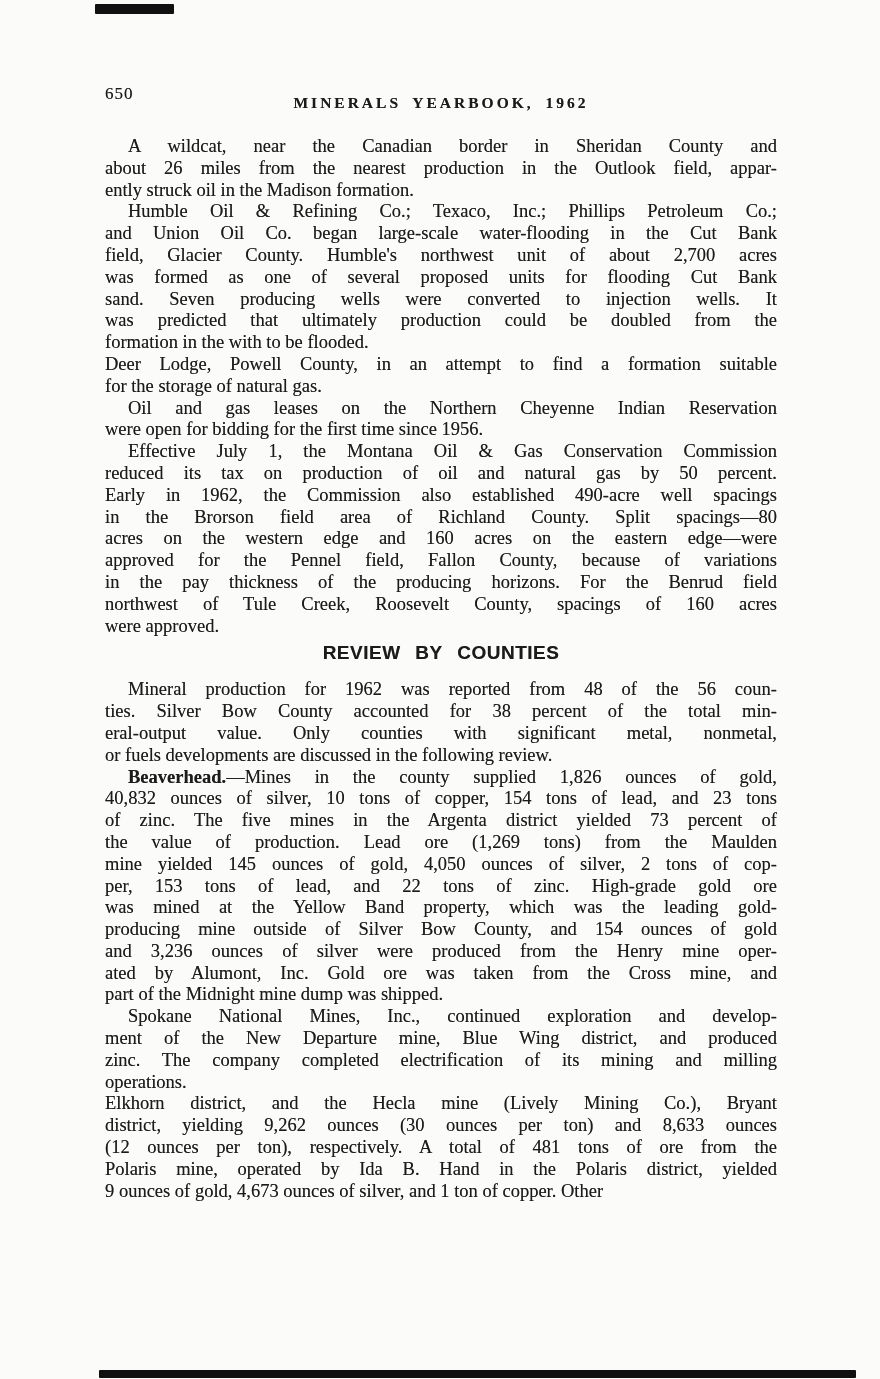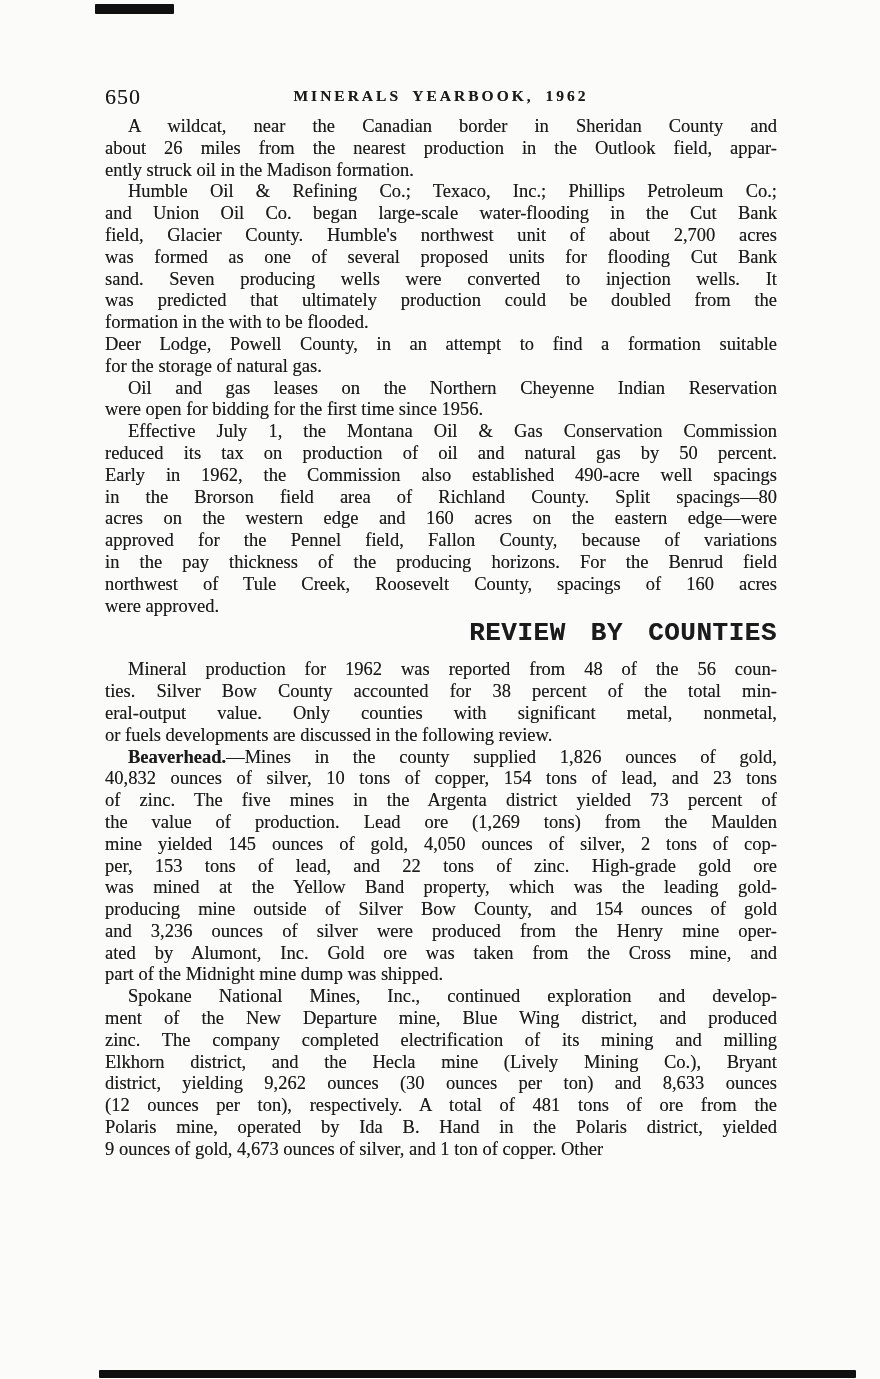--- a/index.html
+++ b/index.html
@@ -13,52 +13,52 @@
   }
   .scan-artifact{position:absolute;background:#101010;border-radius:1px;}
   #artifact-top{left:95px;top:4px;width:79px;height:10px;}
   #artifact-bottom{left:99px;top:1370px;width:757px;height:8px;}
 
   .page-header{
     position:absolute;left:105px;top:84px;width:672px;height:24px;
   }
   .page-number{
     position:absolute;left:0;top:0;
-    font-size:22px;letter-spacing:1px;
+    font-size:17px;letter-spacing:1px;
     text-shadow:0 0 0.6px rgba(20,20,20,.55);
   }
   .running-header{
-    position:absolute;left:0;right:0;top:3px;
+    position:absolute;left:0;right:0;top:10px;
     text-align:center;
     font-weight:700;font-size:15.5px;
     letter-spacing:3px;word-spacing:5px;
     text-shadow:0 0 0.5px rgba(20,20,20,.5);
   }
 
   .text-column{
-    position:absolute;left:105px;top:116px;width:672px;
+    position:absolute;left:105px;top:136px;width:672px;
     font-size:18.5px;
     text-shadow:0 0 0.6px rgba(20,20,20,.55);
   }
   .para{margin:0;}
   .ln{
     line-height:21.8px;height:21.8px;
     text-align:justify;text-align-last:justify;
     white-space:normal;
     overflow:hidden;
   }
   .ln.first{padding-left:23px;}
   .ln.last{text-align-last:left;}
   .ln b{font-weight:700;}
   .section-heading{
     margin-top:4px;margin-bottom:14px;
     line-height:24px;height:24px;
-    text-align:right;
-    font-family:Liberation Mono, monospace;
-    font-weight:700;font-size:26px;
+    text-align:center;
+    font-family:Liberation Sans, sans-serif;
+    font-weight:700;font-size:19px;
     letter-spacing:0.5px;word-spacing:9px;
     text-shadow:0 0 0.5px rgba(20,20,20,.5);
   }
 </style>
 </head>
 <body>
 
 <div class="scan-artifact" id="artifact-top"></div>
 <div class="scan-artifact" id="artifact-bottom"></div>
 
@@ -118,20 +118,21 @@
       <div class="ln">was mined at the Yellow Band property, which was the leading gold-</div>
       <div class="ln">producing mine outside of Silver Bow County, and 154 ounces of gold</div>
       <div class="ln">and 3,236 ounces of silver were produced from the Henry mine oper-</div>
       <div class="ln">ated by Alumont, Inc. Gold ore was taken from the Cross mine, and</div>
       <div class="ln last">part of the Midnight mine dump was shipped.</div>
     </div>
     <div class="para">
       <div class="ln first">Spokane National Mines, Inc., continued exploration and develop-</div>
       <div class="ln">ment of the New Departure mine, Blue Wing district, and produced</div>
       <div class="ln">zinc. The company completed electrification of its mining and milling</div>
+      <div class="ln last">operations.</div>
     </div>
     <div class="para">
       <div class="ln">Elkhorn district, and the Hecla mine (Lively Mining Co.), Bryant</div>
       <div class="ln">district, yielding 9,262 ounces (30 ounces per ton) and 8,633 ounces</div>
       <div class="ln">(12 ounces per ton), respectively. A total of 481 tons of ore from the</div>
       <div class="ln">Polaris mine, operated by Ida B. Hand in the Polaris district, yielded</div>
       <div class="ln last">9 ounces of gold, 4,673 ounces of silver, and 1 ton of copper. Other</div>
     </div>
   </div>
 

